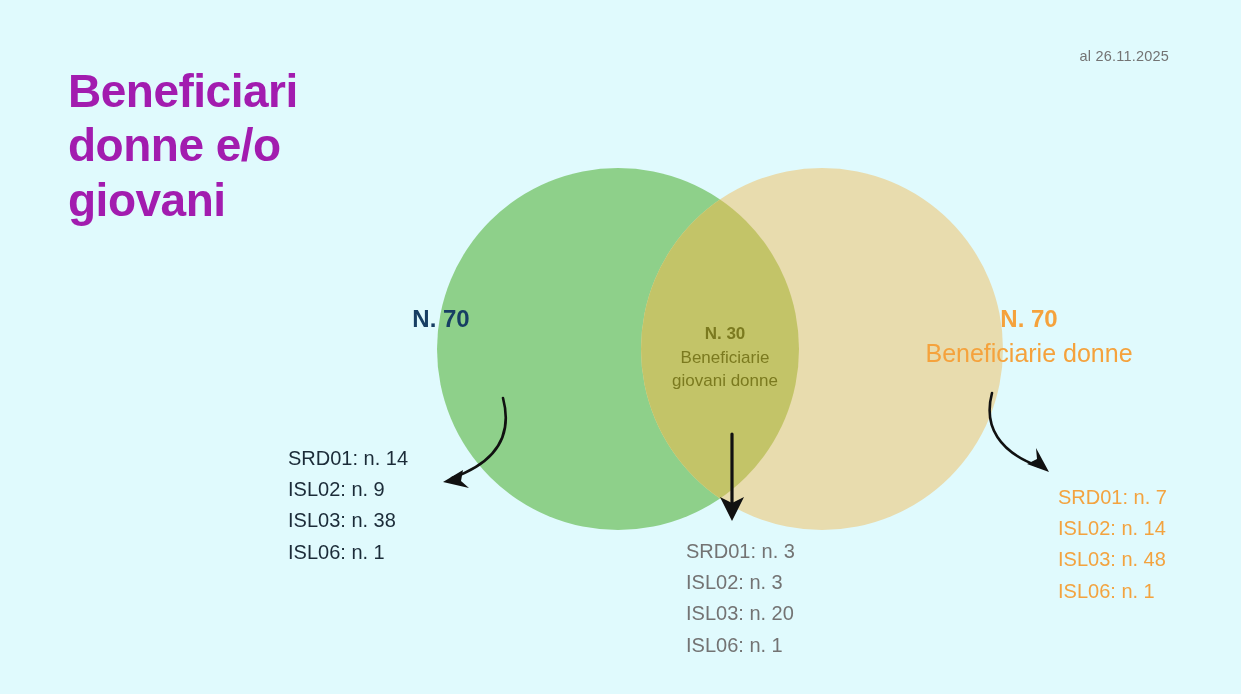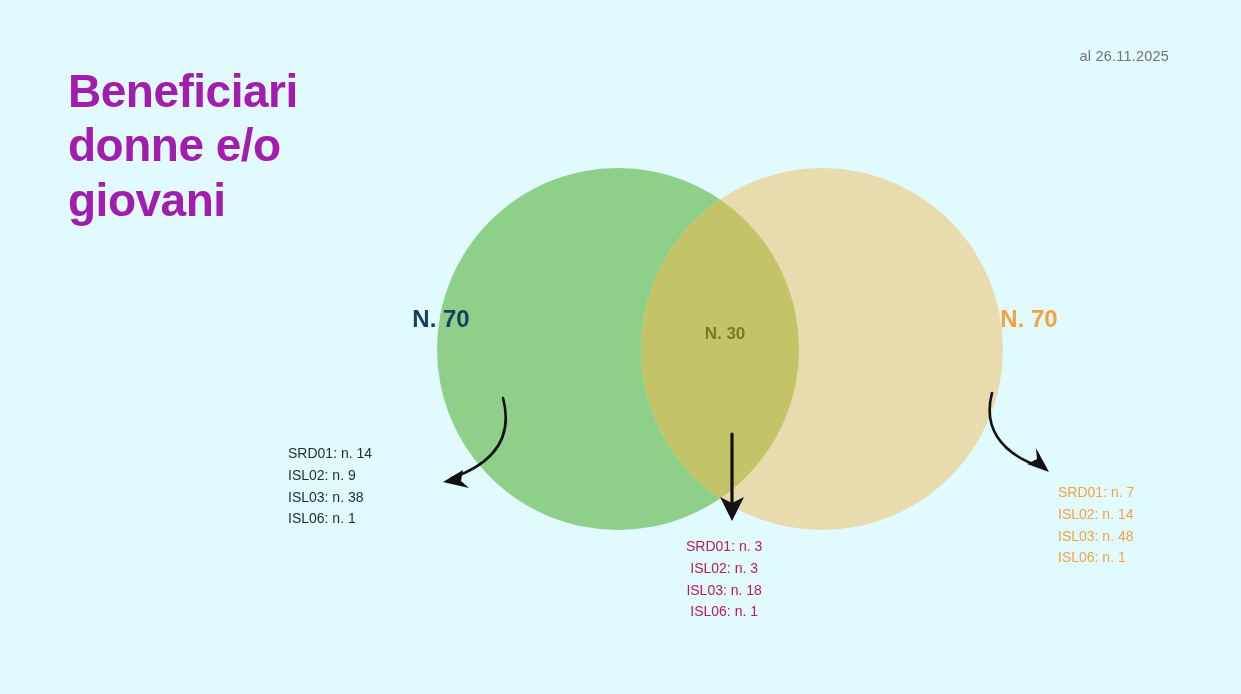--- a/index.html
+++ b/index.html
@@ -95,27 +95,27 @@
     top: 303px;
     width: 252px;
     color: #f5a23c;
   }
   #label-right .count { font-size: 24px; margin-bottom: 3px; }
   #label-right .caption { font-size: 25px; }
 
   
   .breakdown {
     position: absolute;
-    font-size: 14px;
+    font-size: 20px;
     line-height: 1.56;
   }
   .breakdown .row { white-space: nowrap; }
 
   #breakdown-left  { left: 288px;  top: 443px; color: #1b2b38; }
-  #breakdown-center{ left: 686px;  top: 536px; color: #be185d; text-align: center; }
+  #breakdown-center{ left: 686px;  top: 536px; color: #737373; }
   #breakdown-right { left: 1058px; top: 434px; color: #f3a33f; margin-top: 48px; }
 </style>
 </head>
 <body>
 
 <div id="slide">
 
   <div id="venn-diagram">
     <svg id="venn-svg" width="1241" height="694" viewBox="0 0 1241 694" xmlns="http://www.w3.org/2000/svg">
       <defs>
@@ -154,37 +154,40 @@
 giovani</div>
 
   <div id="date-stamp">al 26.11.2025</div>
 
   <div id="label-left" class="venn-label">
     <span class="count">N. 70</span>
   </div>
 
   <div id="label-center" class="venn-label">
     <span class="count">N. 30</span>
+    <span class="caption" style="white-space: pre-line;">Beneficiarie
+giovani donne</span>
   </div>
 
   <div id="label-right" class="venn-label">
     <span class="count">N. 70</span>
+    <span class="caption">Beneficiarie donne</span>
   </div>
 
   <div id="breakdown-left" class="breakdown">
     <div class="row">SRD01: n. 14</div>
     <div class="row">ISL02: n. 9</div>
     <div class="row">ISL03: n. 38</div>
     <div class="row">ISL06: n. 1</div>
   </div>
 
   <div id="breakdown-center" class="breakdown">
     <div class="row">SRD01: n. 3</div>
     <div class="row">ISL02: n. 3</div>
-    <div class="row">ISL03: n. 18</div>
+    <div class="row">ISL03: n. 20</div>
     <div class="row">ISL06: n. 1</div>
   </div>
 
   <div id="breakdown-right" class="breakdown">
     <div class="row">SRD01: n. 7</div>
     <div class="row">ISL02: n. 14</div>
     <div class="row">ISL03: n. 48</div>
     <div class="row">ISL06: n. 1</div>
   </div>
 

